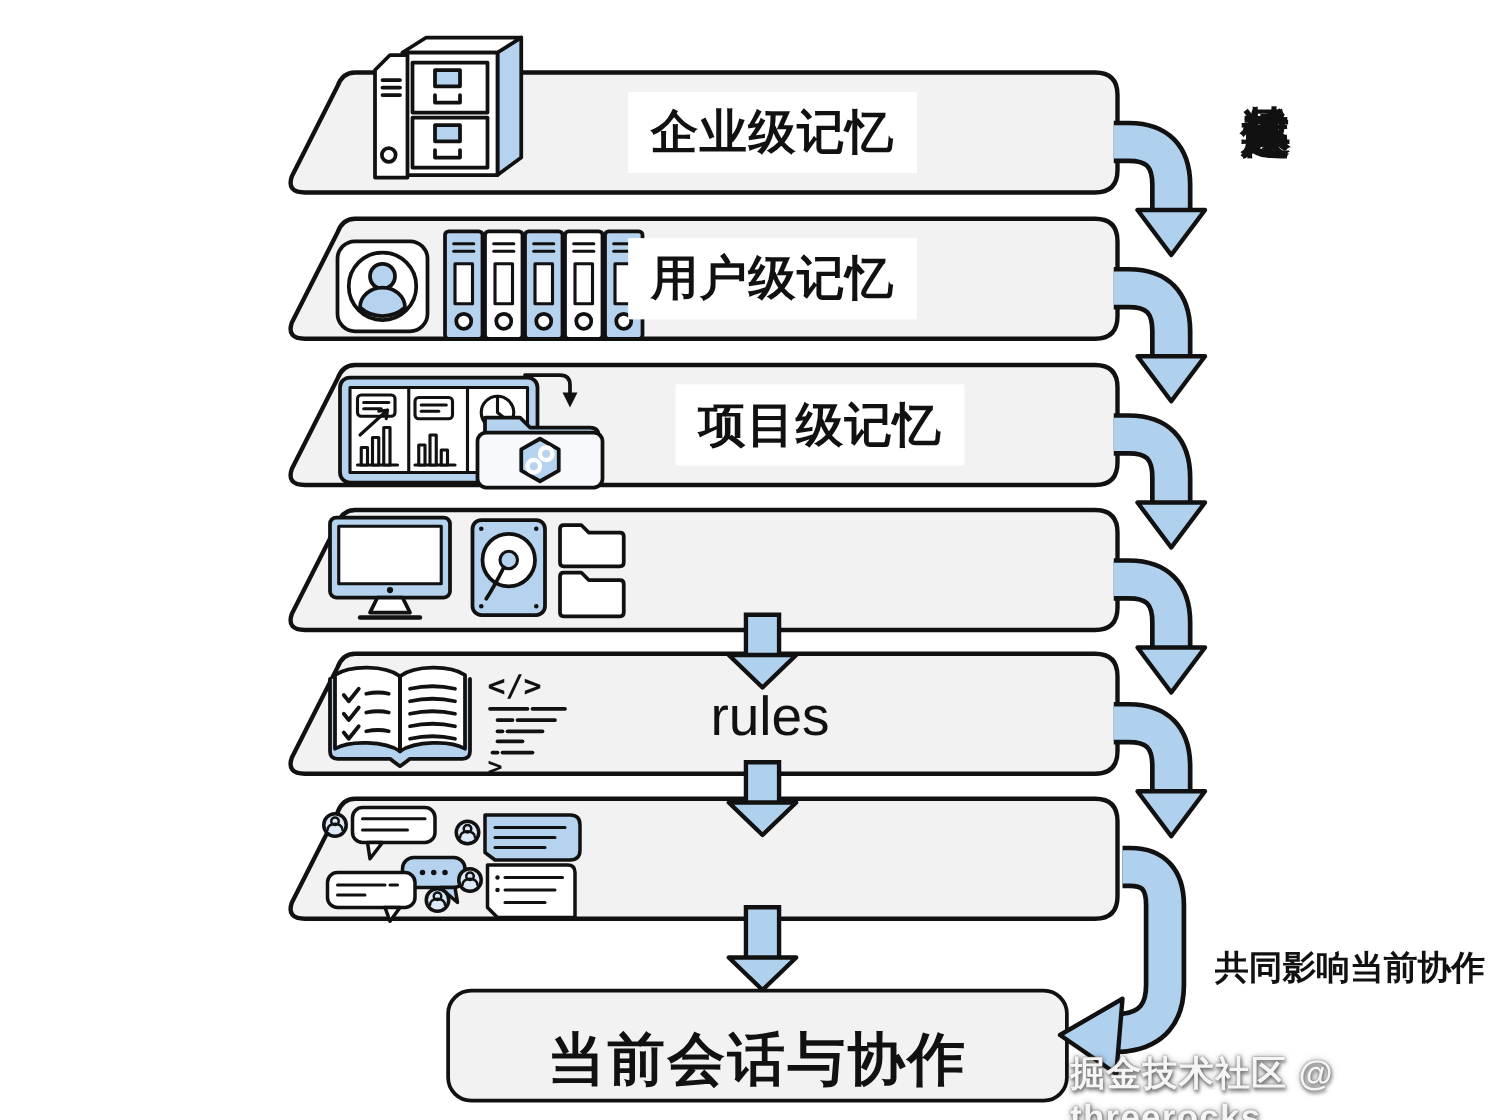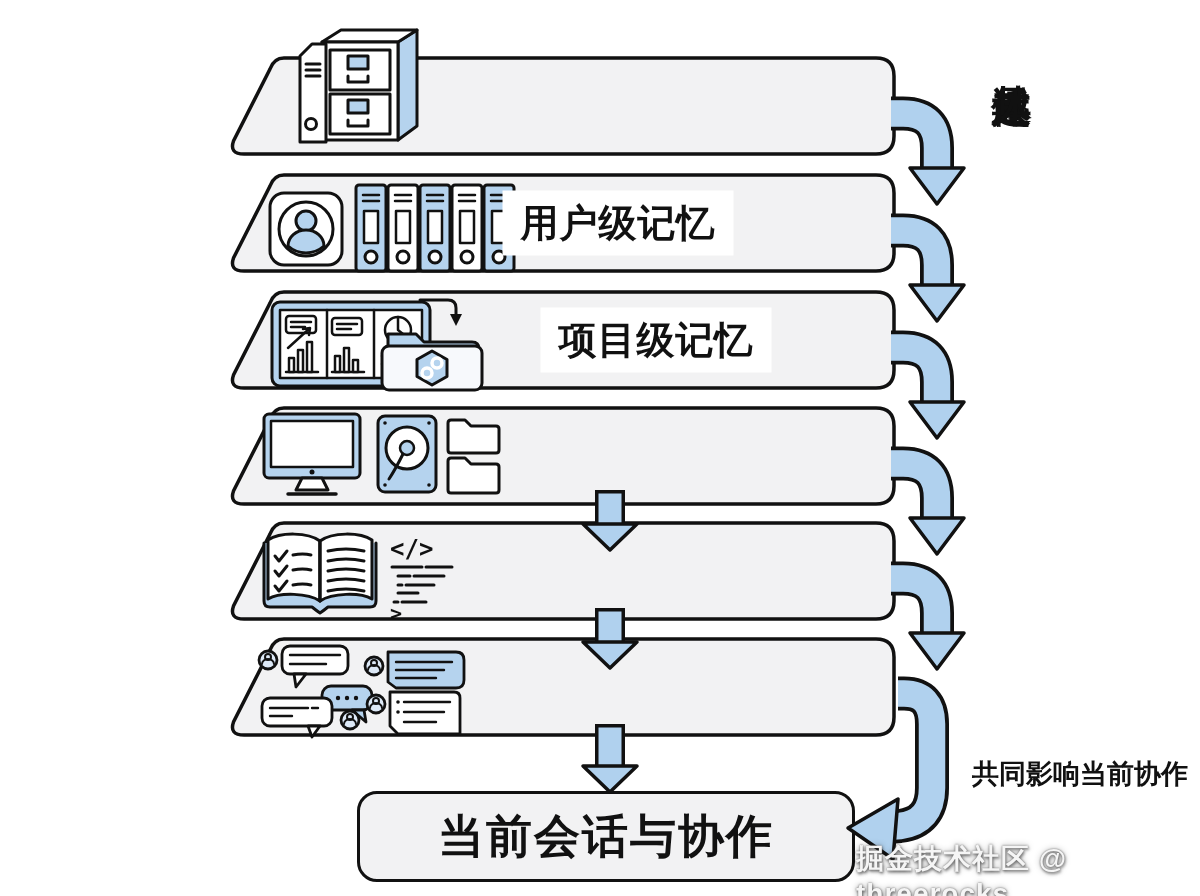--- a/index.html
+++ b/index.html
@@ -12,21 +12,21 @@
   .arrow{position:absolute;z-index:2;}
   .bar-label{
     position:absolute;z-index:4;transform:translate(-50%,-50%);
     white-space:nowrap;font-size:38px;font-weight:600;letter-spacing:1px;
   }
   .bar-label.boxed{background:#ffffff;padding:7px 18px;}
   .bar-label.latin{font-size:44px;font-weight:500;letter-spacing:0;}
   .session-box{
     position:absolute;left:357px;top:791px;width:492px;height:85px;
     background:#f2f2f3;border:3.5px solid #111;border-radius:20px;
-    display:flex;align-items:center;justify-content:center;z-index:1;font-family:Liberation Mono, monospace;
+    display:flex;align-items:flex-end;justify-content:center;z-index:1;font-family:Liberation Mono, monospace;
   }
   .session-label{font-size:46px;font-weight:700;letter-spacing:2px;}
   .side-note{position:absolute;z-index:4;white-space:nowrap;}
   .vertical-axis{
     position:absolute;left:992px;top:52px;z-index:4;
     writing-mode:vertical-rl;text-orientation:upright;
     font-size:40px;font-weight:700;letter-spacing:1px;line-height:1;
   }
   .inject-note{left:640px;top:749px;font-size:29px;font-weight:600;}
   .joint-note{left:952px;top:756px;font-size:27px;font-weight:600;margin-left:20px;}
@@ -334,22 +334,24 @@
         <path d="M138,50 h64 q6,0 6,6 v36 h-62 l-8,-8 z" fill="#fff"></path>
         <circle cx="146" cy="60" r="1.8" fill="#111" stroke="none"></circle>
           <line x1="152" y1="60" x2="198" y2="60" stroke-width="2.4"></line>
         <circle cx="146" cy="70" r="1.8" fill="#111" stroke="none"></circle>
           <line x1="152" y1="70" x2="192" y2="70" stroke-width="2.4"></line>
         <line x1="152" y1="80" x2="184" y2="80" stroke-width="2.4"></line>
       </g>
     </svg>
   </div>
 
+  <div class="bar-label boxed" style="left:618px;top:106px">企业级记忆</div>
   <div class="bar-label boxed" style="left:618px;top:223px">用户级记忆</div>
   <div class="bar-label boxed" style="left:656px;top:340px">项目级记忆</div>
+  <div class="bar-label latin" style="left:616px;top:574px">rules</div>
 
   <div class="session-box">
     <span class="session-label">当前会话与协作</span>
   </div>
 
   <div class="side-note vertical-axis">越近越具体</div>
   <div class="side-note joint-note">共同影响当前协作</div>
   <div class="watermark">掘金技术社区 @ threerocks</div>
 
 </div>

